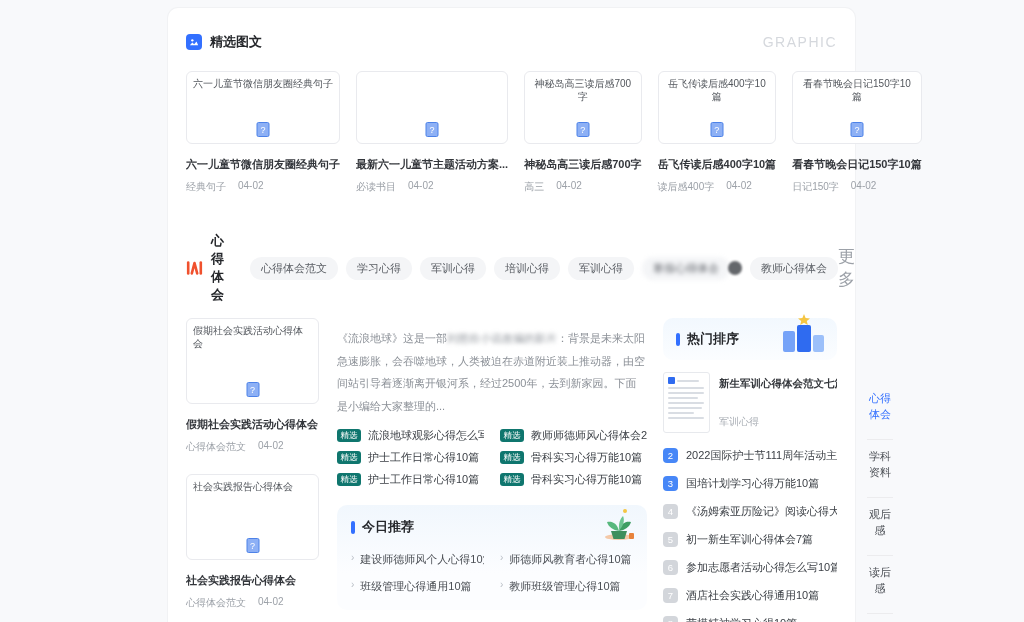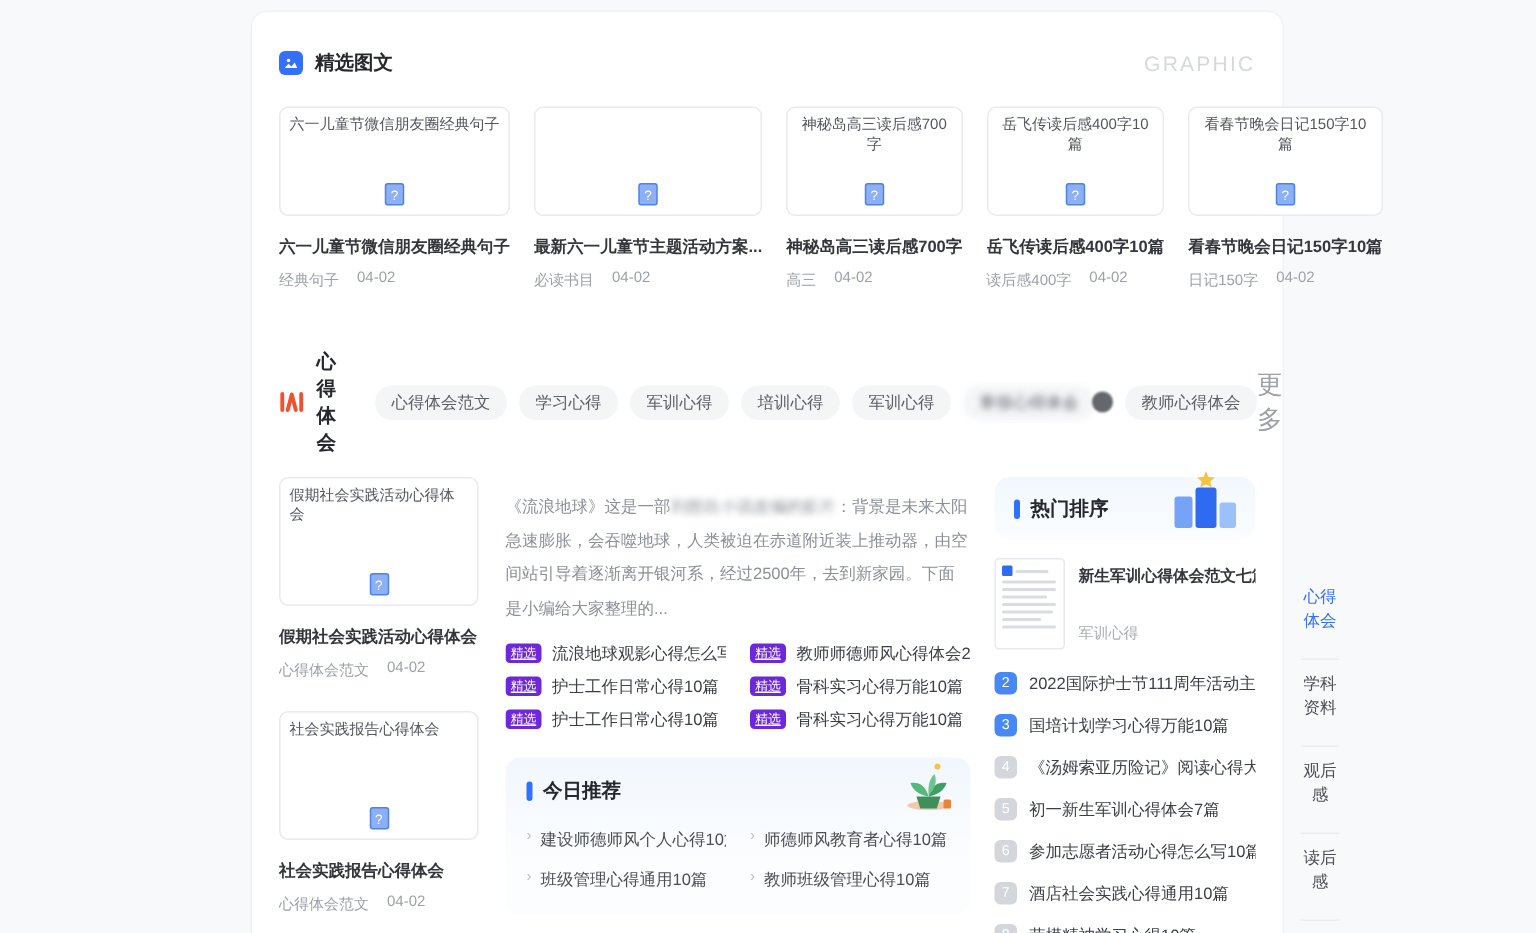--- a/index.html
+++ b/index.html
@@ -47,22 +47,22 @@
   .x-mid { width:310px; flex:none; margin-left:18px; }
   .x-right { width:174px; flex:none; margin-left:16px; }
 
   .feat-row { display:flex; align-items:center; gap:6px; padding-top:5px; }
   .feat-title { font-size:12px; font-weight:700; color:#2b2e33; white-space:nowrap; overflow:hidden; }
   .blurred { filter:blur(2.2px); }
   .x-desc { margin-top:9px; font-size:11px; color:#8b9097; line-height:2.05; }
   .picked { display:grid; grid-template-columns:1fr 1fr; column-gap:16px; row-gap:7px; margin-top:11px; }
   .pick-item { display:flex; align-items:center; gap:7px; font-size:11px; color:#3c4046;
     height:15px; white-space:nowrap; overflow:hidden; cursor:pointer; }
-  .badge-pick { flex:none; background:#6d28d9; color:#fff; font-size:8.5px;
-    padding:2px 3.5px; border-radius:3px; line-height:1;text-decoration:underline; }
+  .badge-pick { flex:none; background:#0f766e; color:#fff; font-size:8.5px;
+    padding:2px 3.5px; border-radius:3px; line-height:1; }
 
   .today { margin-top:18px; background:linear-gradient(180deg,#f1f7fd,#fcfdff 65%);
     border-radius:10px; padding:13px 14px 16px; position:relative; }
   .box-head { display:flex; align-items:center; gap:7px; }
   .bar { width:4px; height:13px; border-radius:2px; background:#3370ff; flex:none; }
   .box-title { font-size:13px; font-weight:700; color:#26282c; }
   .plant { position:absolute; right:12px; top:0px; }
   .today-grid { display:grid; grid-template-columns:1fr 1fr; column-gap:16px; row-gap:12px; margin-top:16px; }
   .t-item { display:flex; gap:6px; font-size:11px; color:#4b4f55; white-space:nowrap;
     overflow:hidden; cursor:pointer; }

